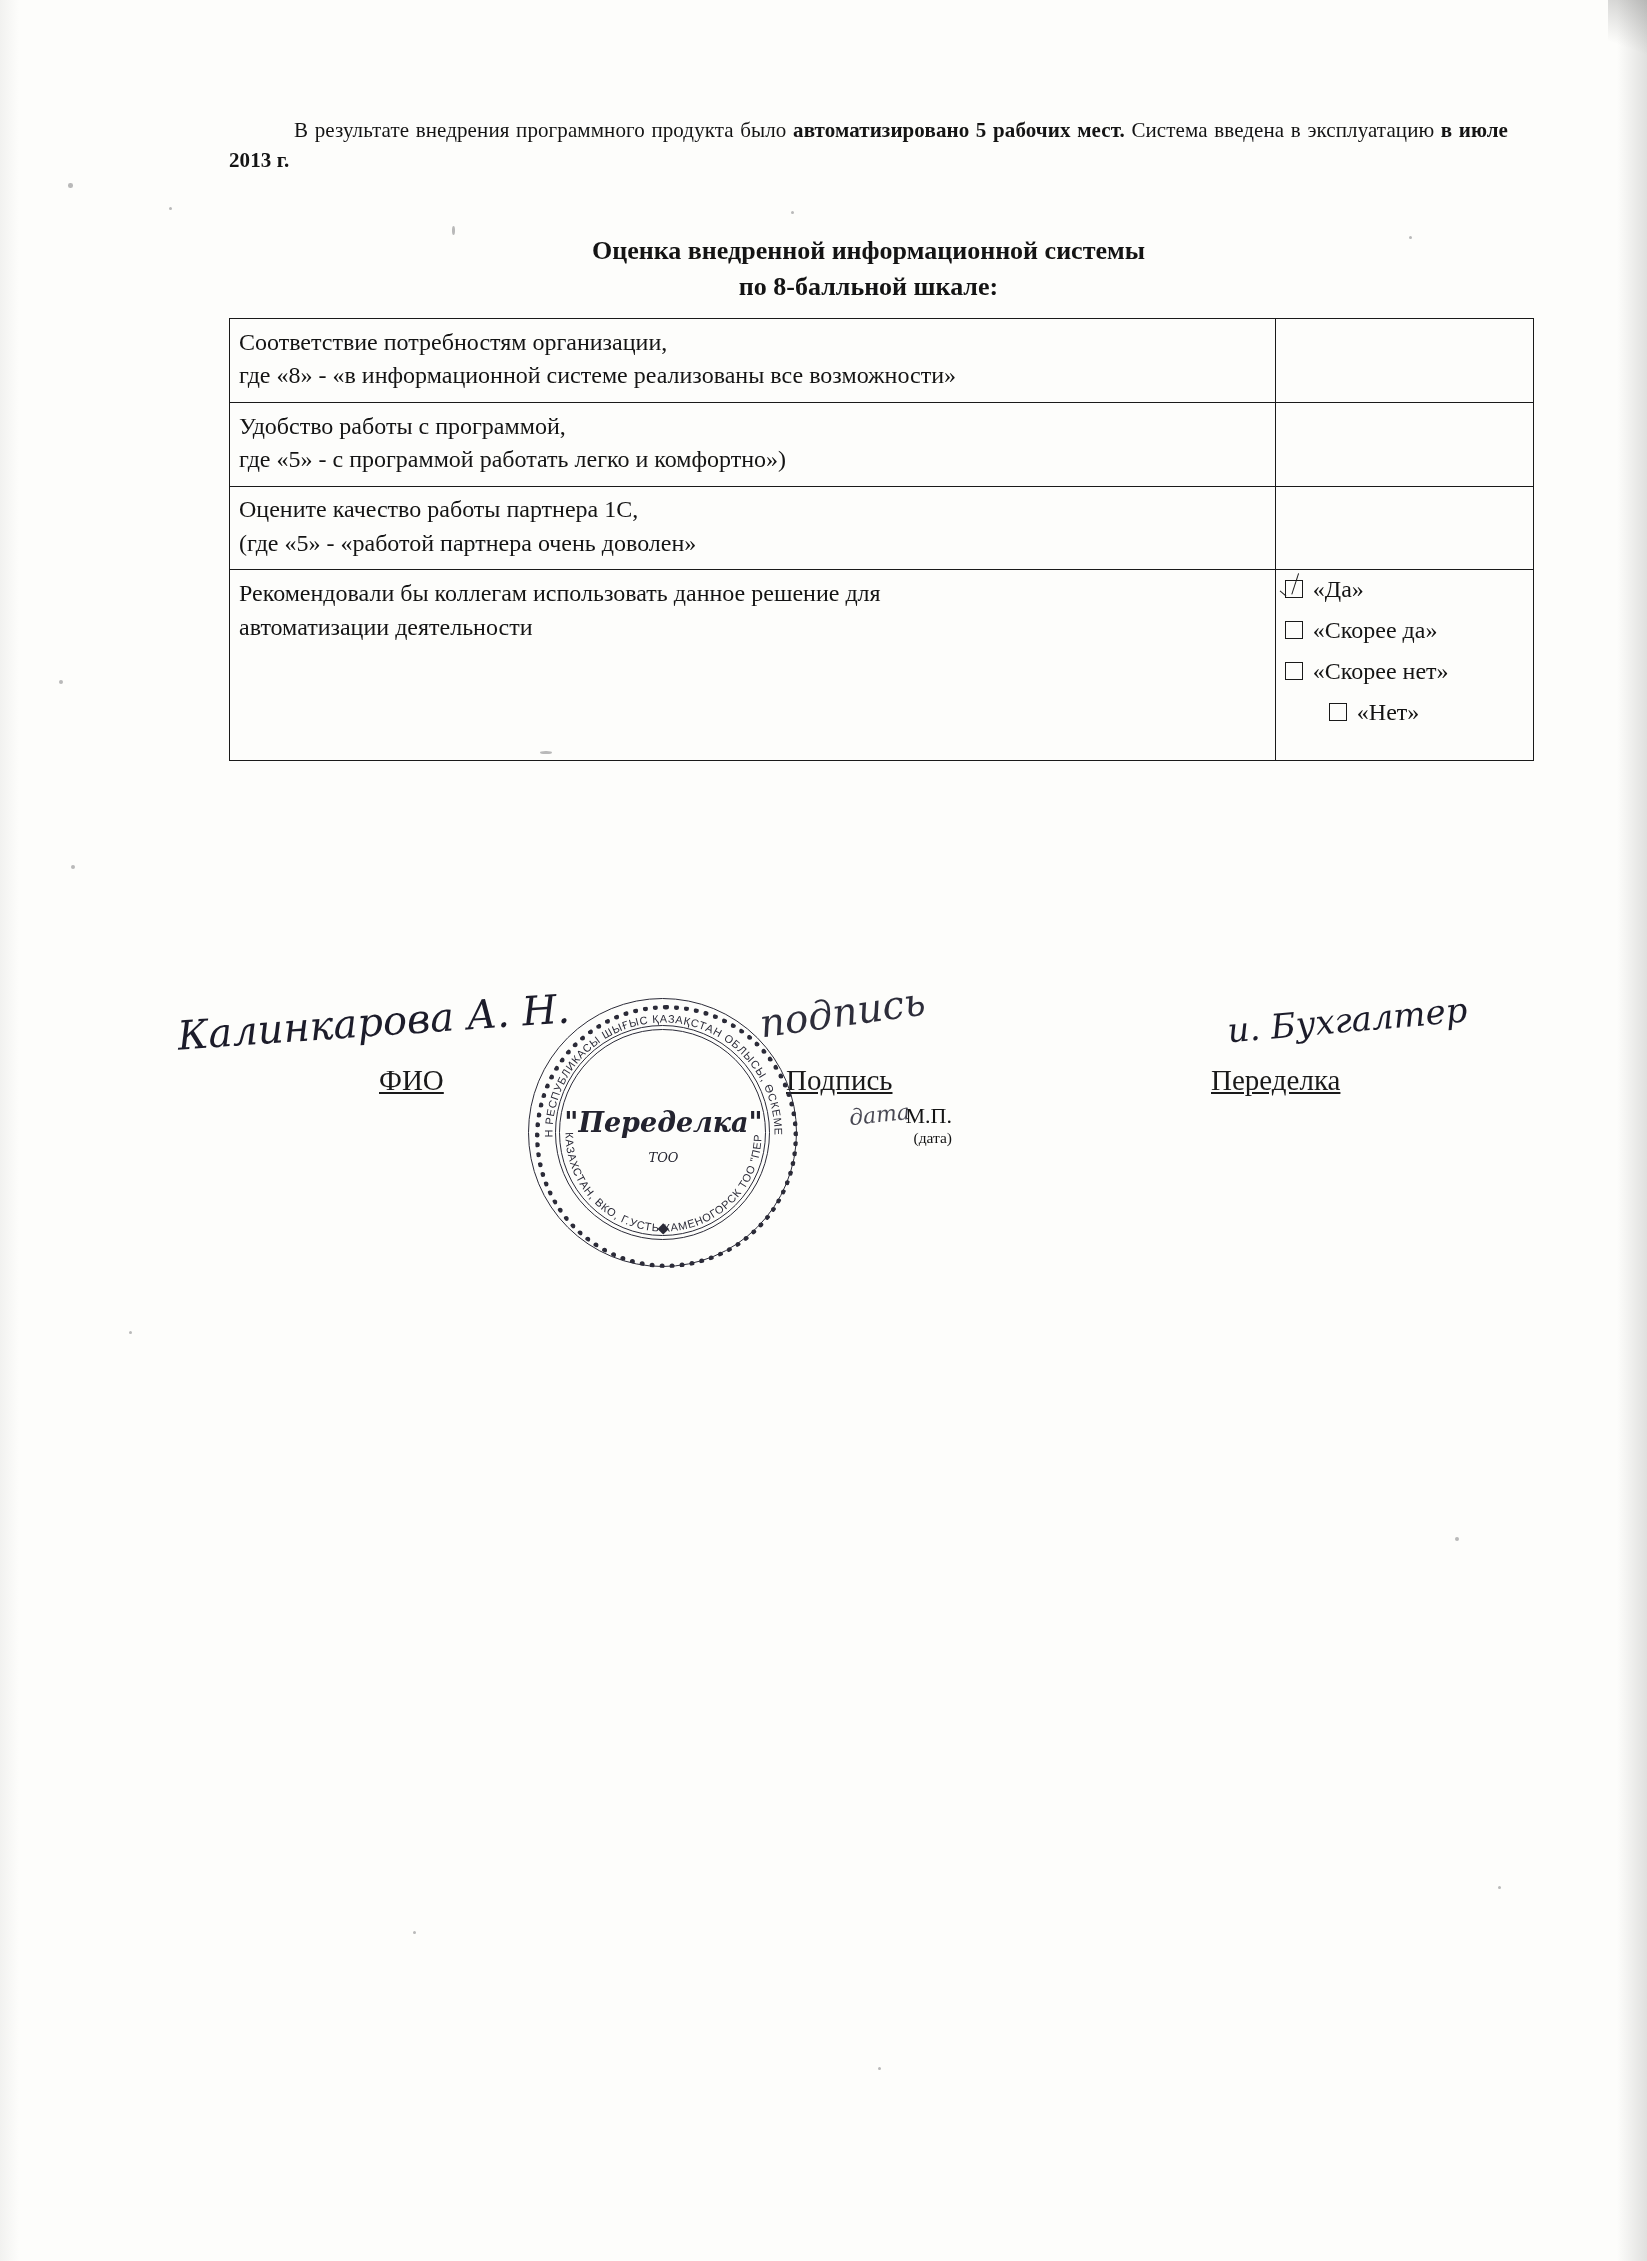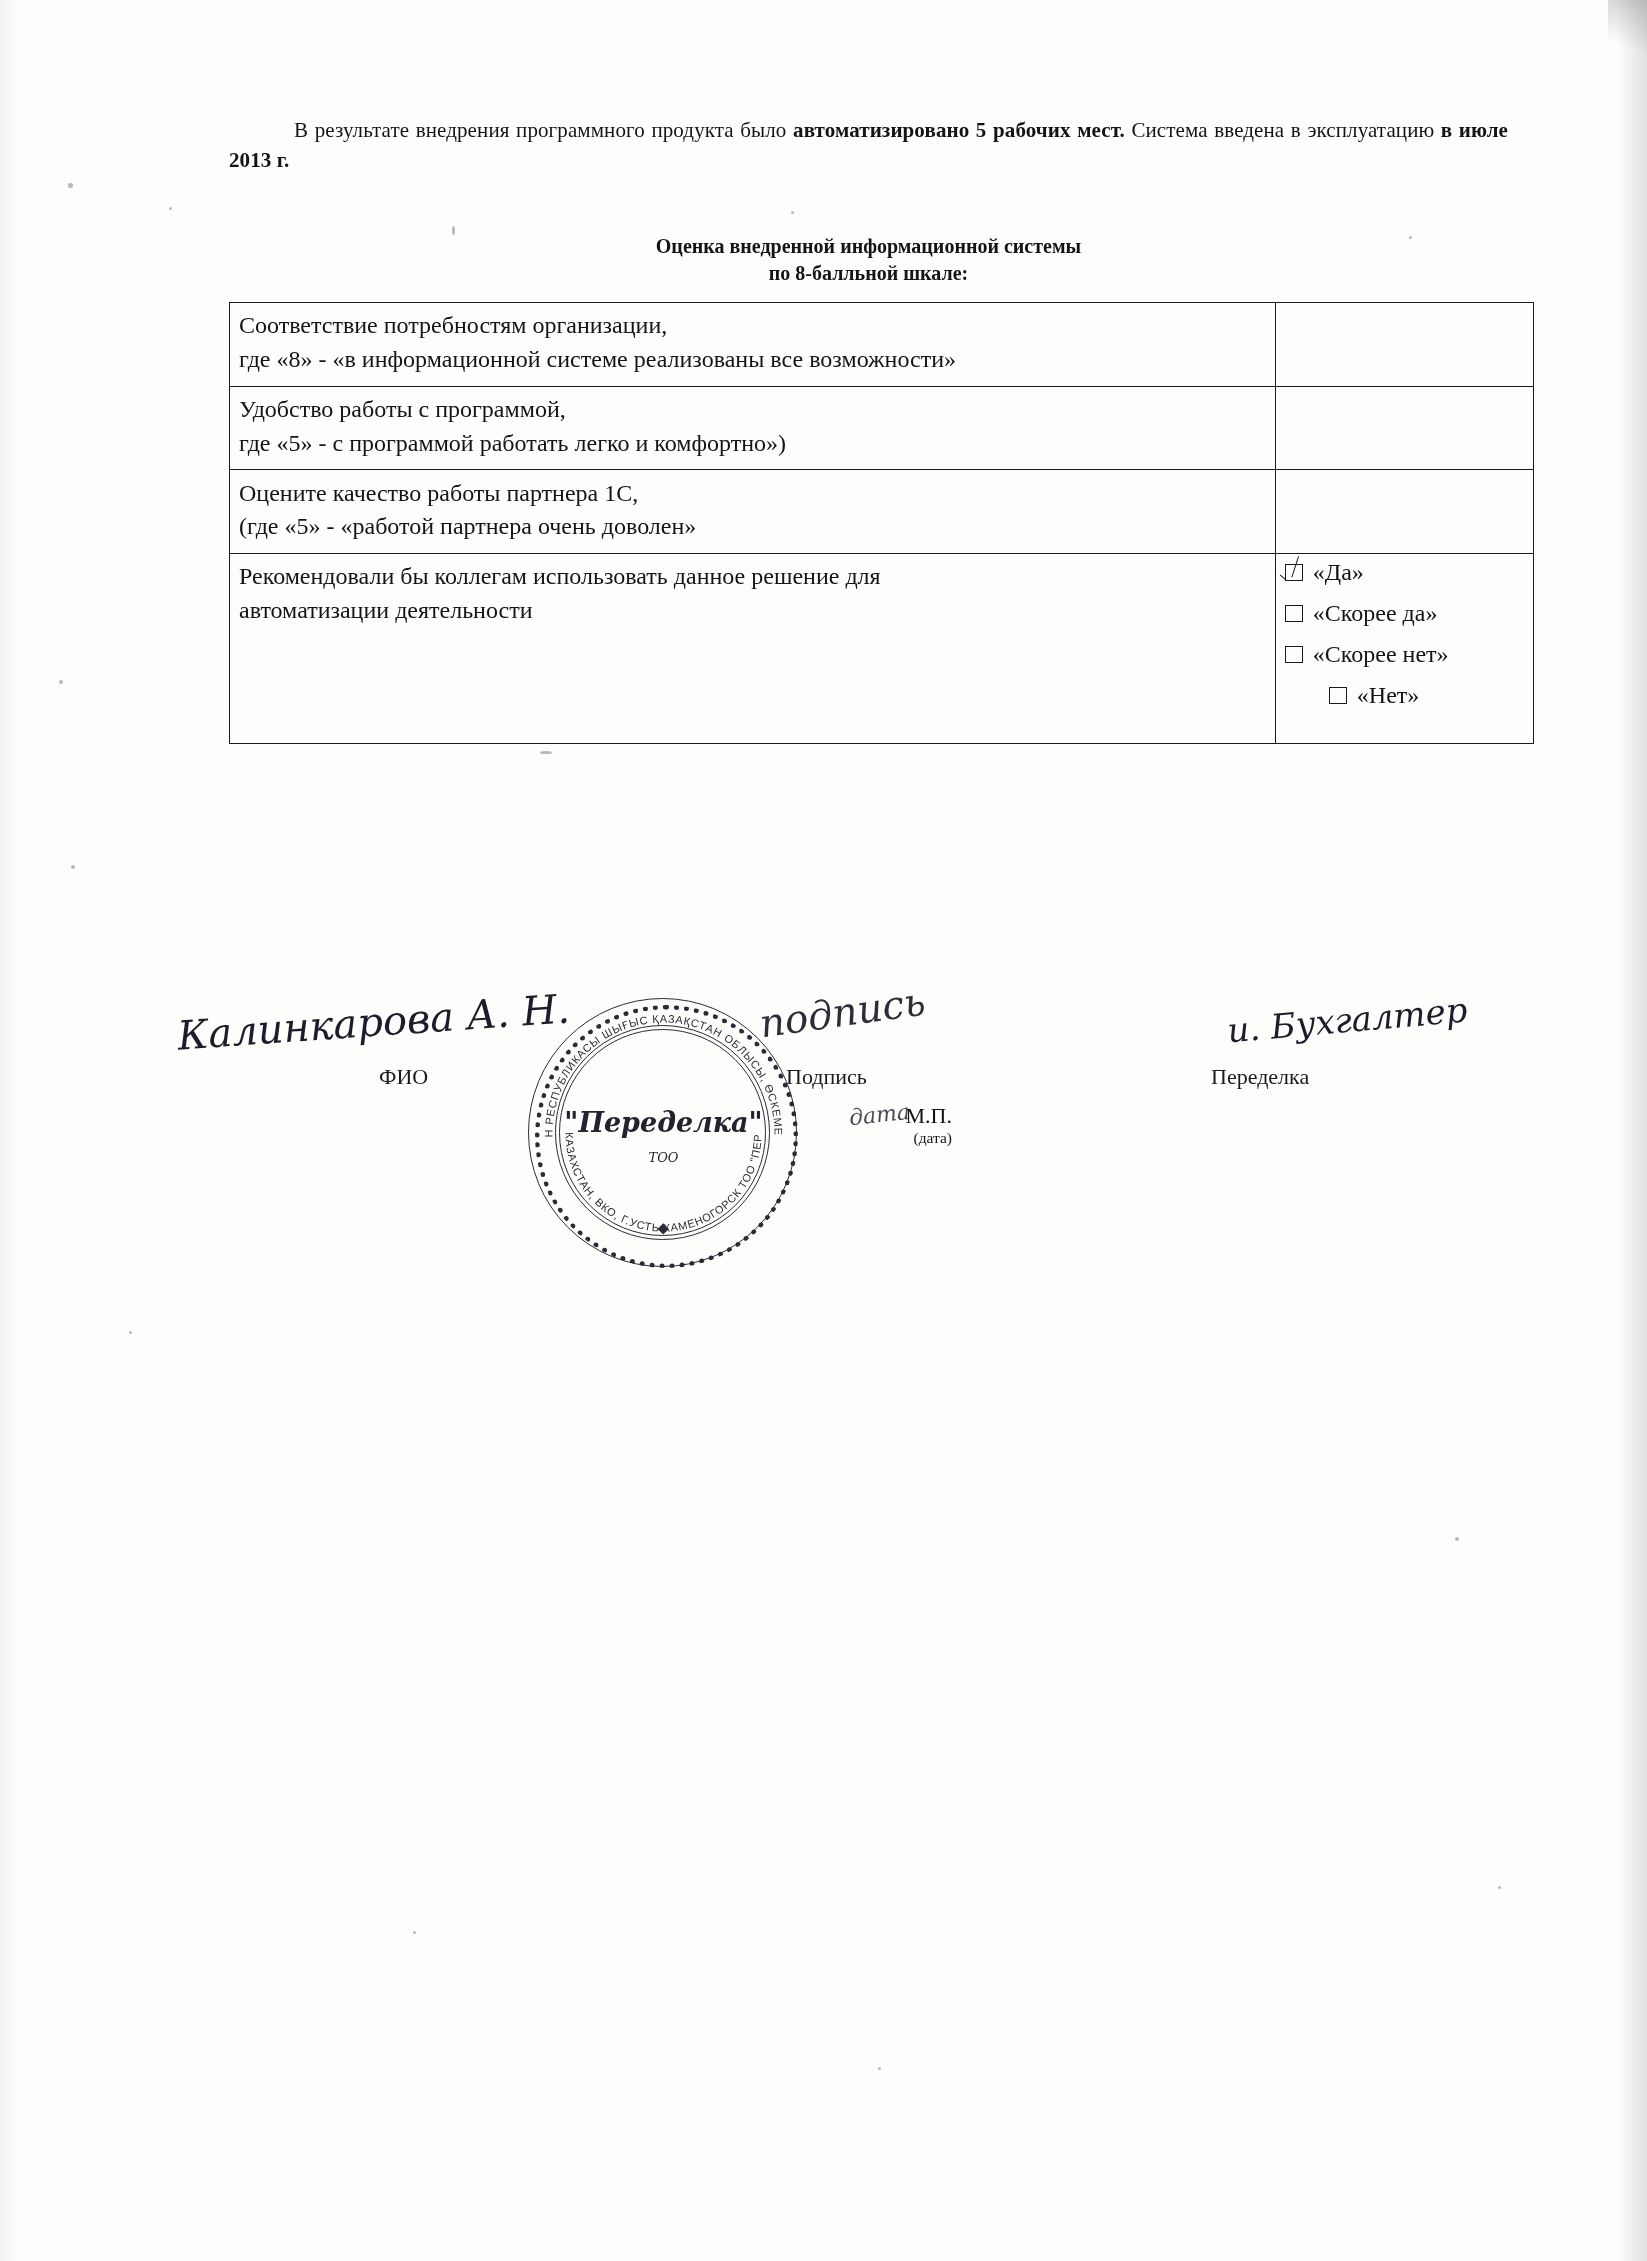--- a/index.html
+++ b/index.html
@@ -65,21 +65,21 @@
     text-indent: 65px;
     margin: 0 0 0 0;
     letter-spacing: 0.1px;
   }
   .intro b { font-weight: bold; }
 
   .title-block {
     margin-top: 57px;
     text-align: center;
     font-weight: bold;
-    font-size: 20px;
+    font-size: 26px;
     line-height: 1.38;
   }
 
   table.eval {
     margin-top: 14px;
     border-collapse: collapse;
     width: 1266px;
     table-layout: fixed;
   }
   table.eval td {
@@ -129,22 +129,23 @@
 
   
   .sig-area {
     position: absolute;
     left: 0; top: 865px;
     width: 1279px;
     height: 400px;
   }
   .sig-label {
     position: absolute;
-    font-size: 22px;
+    font-size: 29px;
     color: #1a1a1a;
+    text-decoration: underline;
   }
   .hand {
     position: absolute;
     font-family: "DejaVu Serif", serif;
     font-style: italic;
     color: #1c1c2a;
     white-space: nowrap;
   }
 
   .mp-label {

